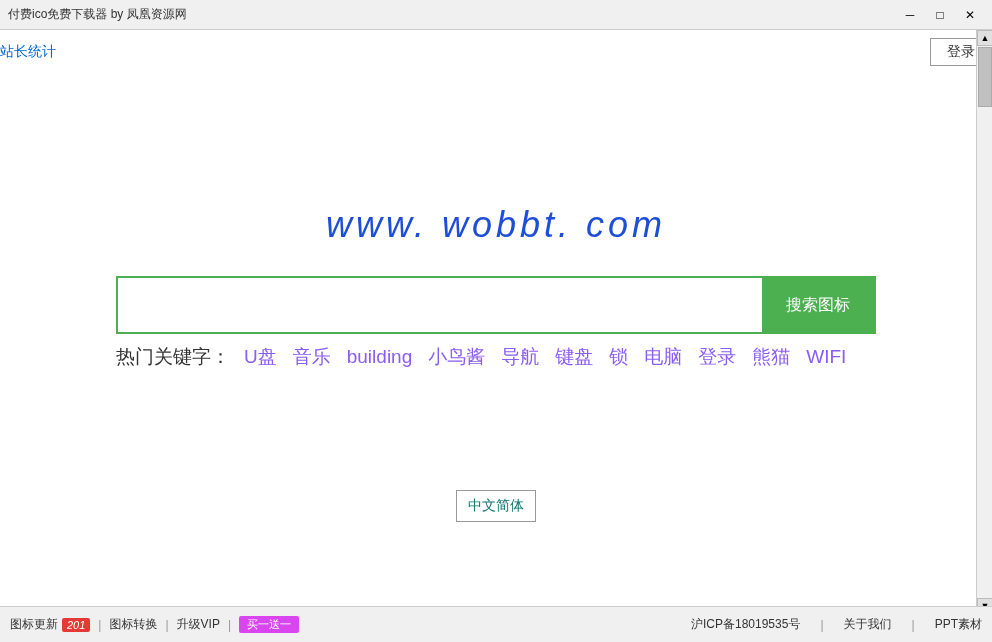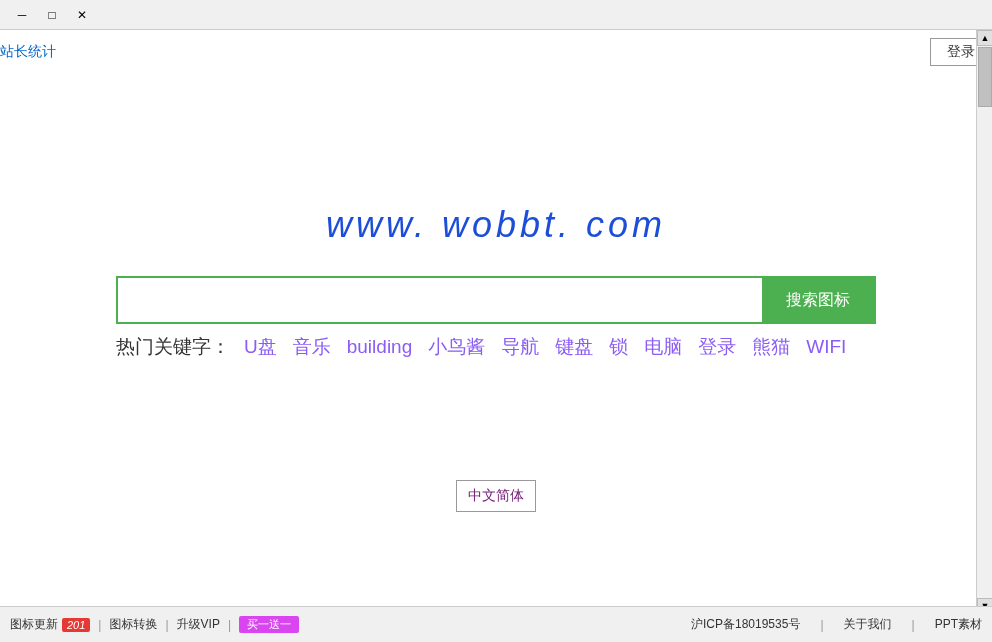--- a/index.html
+++ b/index.html
@@ -86,21 +86,21 @@
       color: #1d4ed8;
       font-weight: normal;
       letter-spacing: 4px;
       margin-bottom: 30px;
       font-style: italic;
     }
 
     .search-area {
       display: flex;
       width: 760px;
-      height: 48px;
+      height: 58px;
       border: 2px solid #4caf50;
     }
     .search-input {
       flex: 1;
       border: none;
       outline: none;
       padding: 0 12px;
       font-size: 16px;
       color: #333;
     }
@@ -139,21 +139,21 @@
       display: flex;
       justify-content: center;
       margin-top: 120px;
     }
     .lang-btn {
       border: 1px solid #999;
       background: #fff;
       padding: 6px 11px;
       font-size: 14px;
       cursor: pointer;
-      color: #701a75;
+      color: #0f766e;
     }
 
     
     .scrollbar-track {
       position: absolute;
       right: 0;
       top: 30px;
       width: 16px;
       height: calc(642px - 30px - 28px);
       background: #f0f0f0;
@@ -228,20 +228,21 @@
     .bottom-link {
       color: #333;
       text-decoration: none;
       cursor: pointer;
     }
   </style>
 </head>
 <body>
 
 <div class="title-bar">
+  <span class="title-bar-left">付费ico免费下载器  by 凤凰资源网</span>
   <div class="title-bar-controls">
     <button class="title-btn">─</button>
     <button class="title-btn">□</button>
     <button class="title-btn close">✕</button>
   </div>
 </div>
 
 <div class="main-area">
 
   <div class="top-bar">

